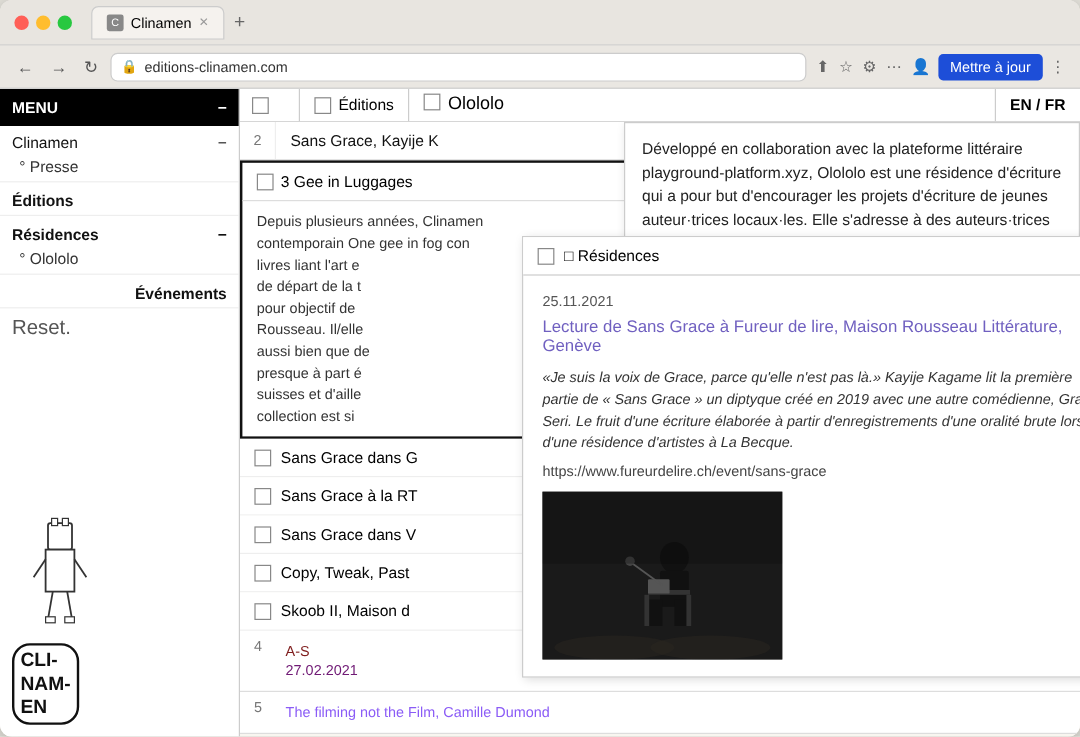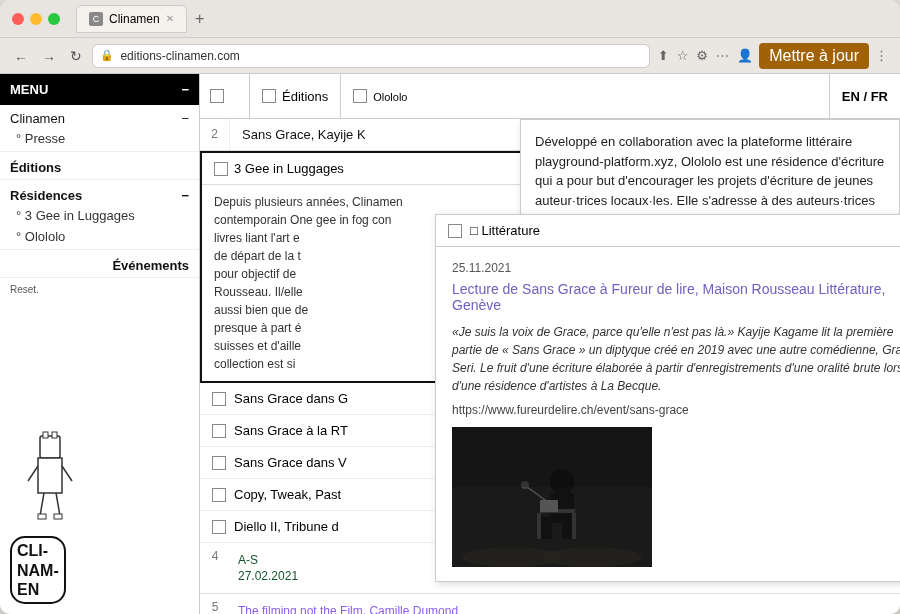--- a/index.html
+++ b/index.html
@@ -135,26 +135,26 @@
     .nav-action-btn {
       background: none;
       border: none;
       font-size: 13px;
       color: #666;
       cursor: pointer;
       padding: 2px;
     }
 
     .update-btn {
-      background: #a16207;
+      background: #1d4ed8;
       color: white;
       border: none;
       border-radius: 4px;
       padding: 4px 10px;
-      font-size: 16px;
+      font-size: 12px;
       cursor: pointer;
     }
 
     
     .content-area {
       display: flex;
       flex: 1;
       overflow: hidden;
       position: relative;
     }
@@ -198,21 +198,21 @@
       gap: 4px;
     }
 
     .sidebar-divider {
       border-bottom: 1px solid #eee;
       margin: 2px 0;
     }
 
     .sidebar-reset {
       padding: 4px 10px;
-      font-size: 10px;
+      font-size: 17px;
       color: #555;
       cursor: pointer;
     }
 
     
     .sidebar-illustration {
       flex: 1;
       display: flex;
       flex-direction: column;
       justify-content: flex-end;
@@ -260,24 +260,24 @@
       padding: 6px 12px;
       border-right: 1px solid #ccc;
       display: flex;
       align-items: center;
       gap: 6px;
       font-size: 13px;
       cursor: pointer;
     }
 
     .filter-tag-olololo {
-      padding: 15px 12px;
-      font-size: 11px;
-      display: flex;
-      align-items: flex-end;
+      padding: 4px 12px;
+      font-size: 15px;
+      display: flex;
+      align-items: flex-start;
       gap: 6px;
       flex: 1;
     }
 
     .lang-switcher {
       margin-left: auto;
       padding: 6px 12px;
       border-left: 1px solid #ccc;
       font-size: 13px;
       display: flex;
@@ -508,23 +508,20 @@
       <div class="sidebar-section-label" style="font-weight:bold;">
         <span>Éditions</span>
       </div>
       <div class="sidebar-divider"></div>
 
       <div class="sidebar-section-label" style="display:flex;justify-content:space-between;font-weight:bold;">
         <span>Résidences</span>
         <span>−</span>
       </div>
       <div class="sidebar-item">
-        <span>° 3 Gee in Luggages</span>
-      </div>
-      <div class="sidebar-item">
         <span>° Olololo</span>
       </div>
 
       <div class="sidebar-divider"></div>
       <div class="sidebar-section-label" style="font-weight:bold;text-align:right;">
         <span>Événements</span>
       </div>
       <div class="sidebar-divider"></div>
 
       <div class="sidebar-reset">Reset.</div>
@@ -613,50 +610,50 @@
           <div class="presse-row">
             <span class="checkbox-outline"></span>
             <span>Sans Grace dans V</span>
           </div>
           <div class="presse-row">
             <span class="checkbox-outline"></span>
             <span>Copy, Tweak, Past</span>
           </div>
           <div class="presse-row">
             <span class="checkbox-outline"></span>
-            <span>Diello II, Tribune d</span>
+            <span>Skoob II, Maison d</span>
           </div>
         </div>
 
         <div class="bottom-row" style="border-bottom:1px solid #ddd;">
           <div class="row-num-col">4</div>
           <div style="flex:1;padding:4px 8px;">
-            <div style="font-size:12px;color:#14532d;">
+            <div style="font-size:12px;color:#7f1d1d;">
               <span>A-S</span>
             </div>
-            <div style="font-size:12px;color:#14532d;margin-top:2px;">
+            <div style="font-size:12px;color:#701a75;margin-top:2px;">
               <span>27.02.2021</span>
             </div>
           </div>
           <div style="flex:2;padding:4px 8px;font-size:12px;color:#444;">
             <span>Diello précessive, Lancement Radio, Radio Kanal</span>
           </div>
         </div>
 
         <div class="bottom-row">
           <div class="row-num-col">5</div>
           <div style="flex:1;padding:4px 8px;font-size:12px;color:#8b5cf6;">
             <span>The filming not the Film, Camille Dumond</span>
           </div>
         </div>
 
         <div class="overlay-panel evenements-panel">
           <div class="evenements-header">
             <span class="checkbox-outline"></span>
-            <span style="font-size:13px;font-weight:normal;">□ Littérature</span>
+            <span style="font-size:13px;font-weight:normal;">□ Résidences</span>
           </div>
           <div class="evenements-content">
             <div class="event-date">25.11.2021</div>
             <div class="event-title">Lecture de Sans Grace à Fureur de lire, Maison Rousseau Littérature, Genève</div>
             <div class="event-description">«Je suis la voix de Grace, parce qu'elle n'est pas là.» Kayije Kagame lit la première partie de « Sans Grace » un diptyque créé en 2019 avec une autre comédienne, Grace Seri. Le fruit d'une écriture élaborée à partir d'enregistrements d'une oralité brute lors d'une résidence d'artistes à La Becque.</div>
             <div class="event-link">https://www.fureurdelire.ch/event/sans-grace</div>
             <div class="event-image">
 
               <svg width="200" height="140" viewBox="0 0 200 140">
                 <rect width="200" height="140" fill="#1a1a1a"></rect>

